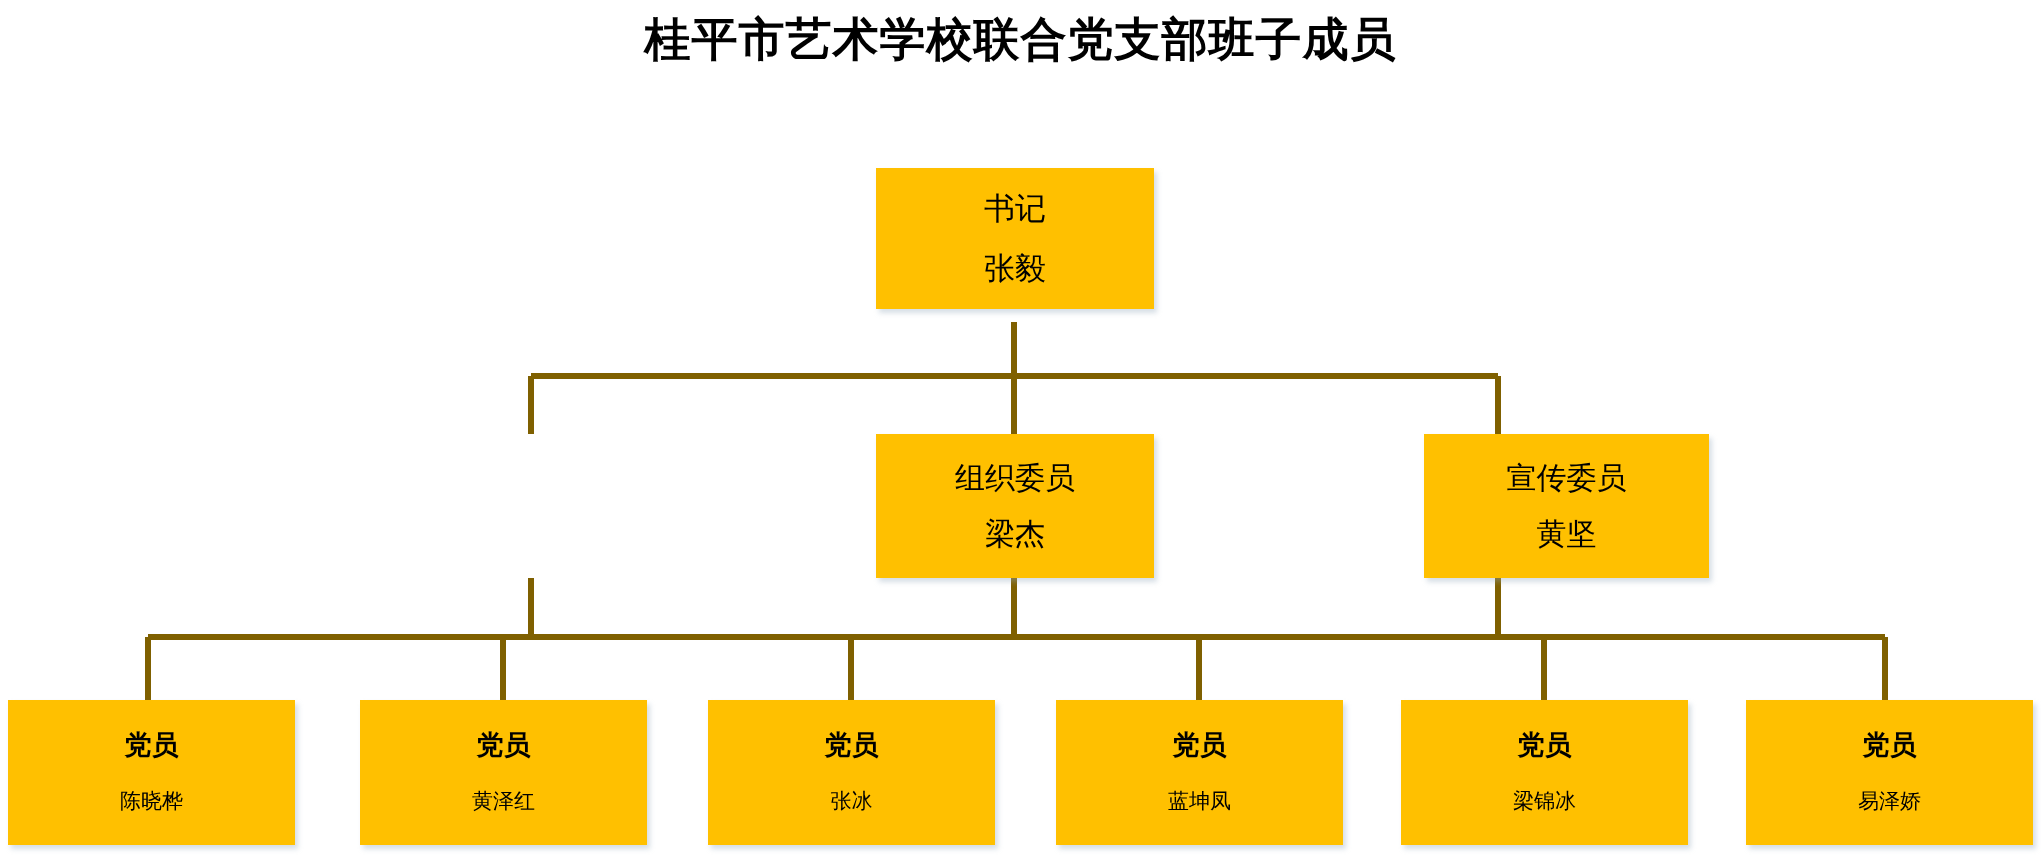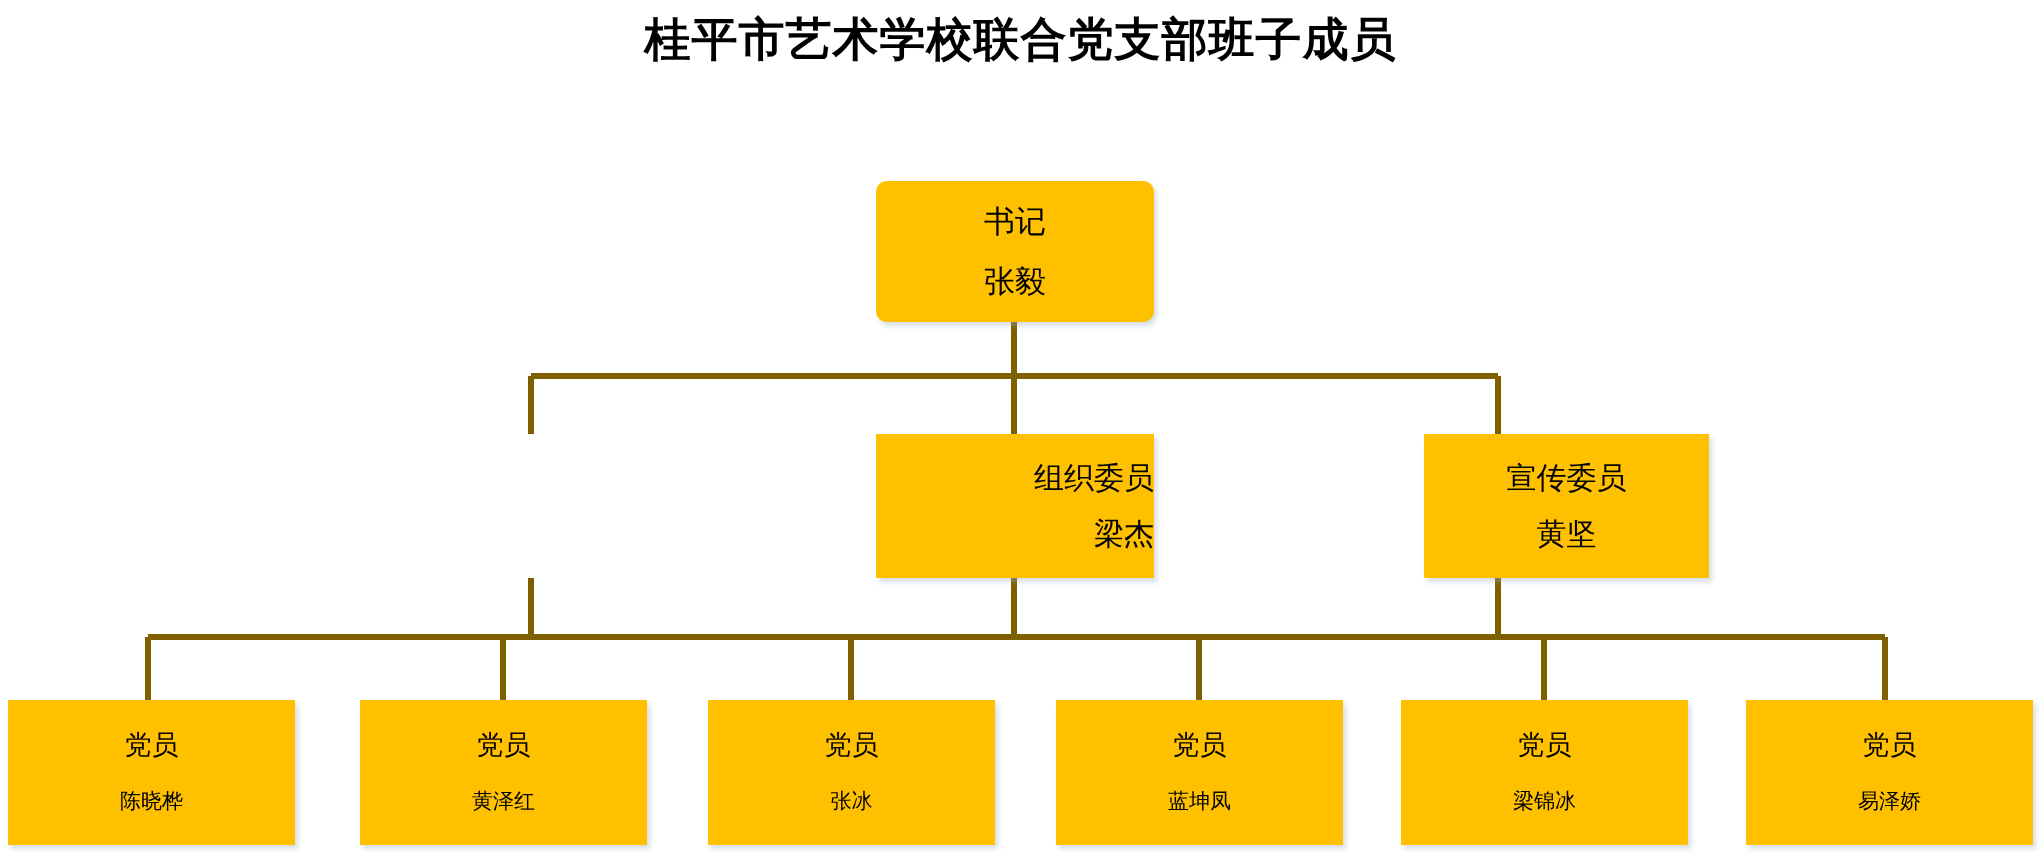--- a/index.html
+++ b/index.html
@@ -65,21 +65,21 @@
     line-height: 34px;
   }
   .node .person {
     font-size: 30px;
     line-height: 34px;
   }
   .node.level-1 .role,
   .node.level-1 .person { font-size: 31px; }
   .node.level-1 .role { margin-bottom: 26px; }
   .node.level-2 .role { margin-bottom: 22px; }
-  .node.level-3 .role { font-size: 27px; margin-bottom: 22px; }
+  .node.level-3 .role { font-size: 27px; margin-bottom: 22px; font-weight: bold; }
   .node.level-3 .person { font-size: 21px; }
 </style>
 </head>
 <body>
 
 <div id="chart-root">
 
   <div id="chart-title">桂平市艺术学校联合党支部班子成员</div>
 
   <svg id="connectors" viewBox="0 0 2041 857" width="2041" height="857" xmlns="http://www.w3.org/2000/svg">
@@ -101,27 +101,27 @@
 
       <line x1="148" y1="637" x2="148" y2="700"></line>
       <line x1="503" y1="637" x2="503" y2="700"></line>
       <line x1="851" y1="637" x2="851" y2="700"></line>
       <line x1="1199" y1="637" x2="1199" y2="700"></line>
       <line x1="1544" y1="637" x2="1544" y2="700"></line>
       <line x1="1885" y1="637" x2="1885" y2="700"></line>
     </g>
   </svg>
 
-  <div class="node level-1" style="left:876px; top:181px; width:278px; height:141px;border-radius:11px;">
+  <div class="node level-1" style="left:876px; top:168px; width:278px; height:141px;">
     <span class="role">书记</span>
     <span class="person">张毅</span>
   </div>
 
 
-  <div class="node level-2" style="left:876px; top:434px; width:278px; height:144px;align-items:flex-end;">
+  <div class="node level-2" style="left:876px; top:434px; width:278px; height:144px;">
     <span class="role">组织委员</span>
     <span class="person">梁杰</span>
   </div>
 
   <div class="node level-2" style="left:1424px; top:434px; width:285px; height:144px;">
     <span class="role">宣传委员</span>
     <span class="person">黄坚</span>
   </div>
 
   <div class="node level-3" style="left:8px; top:700px; width:287px; height:145px;">

